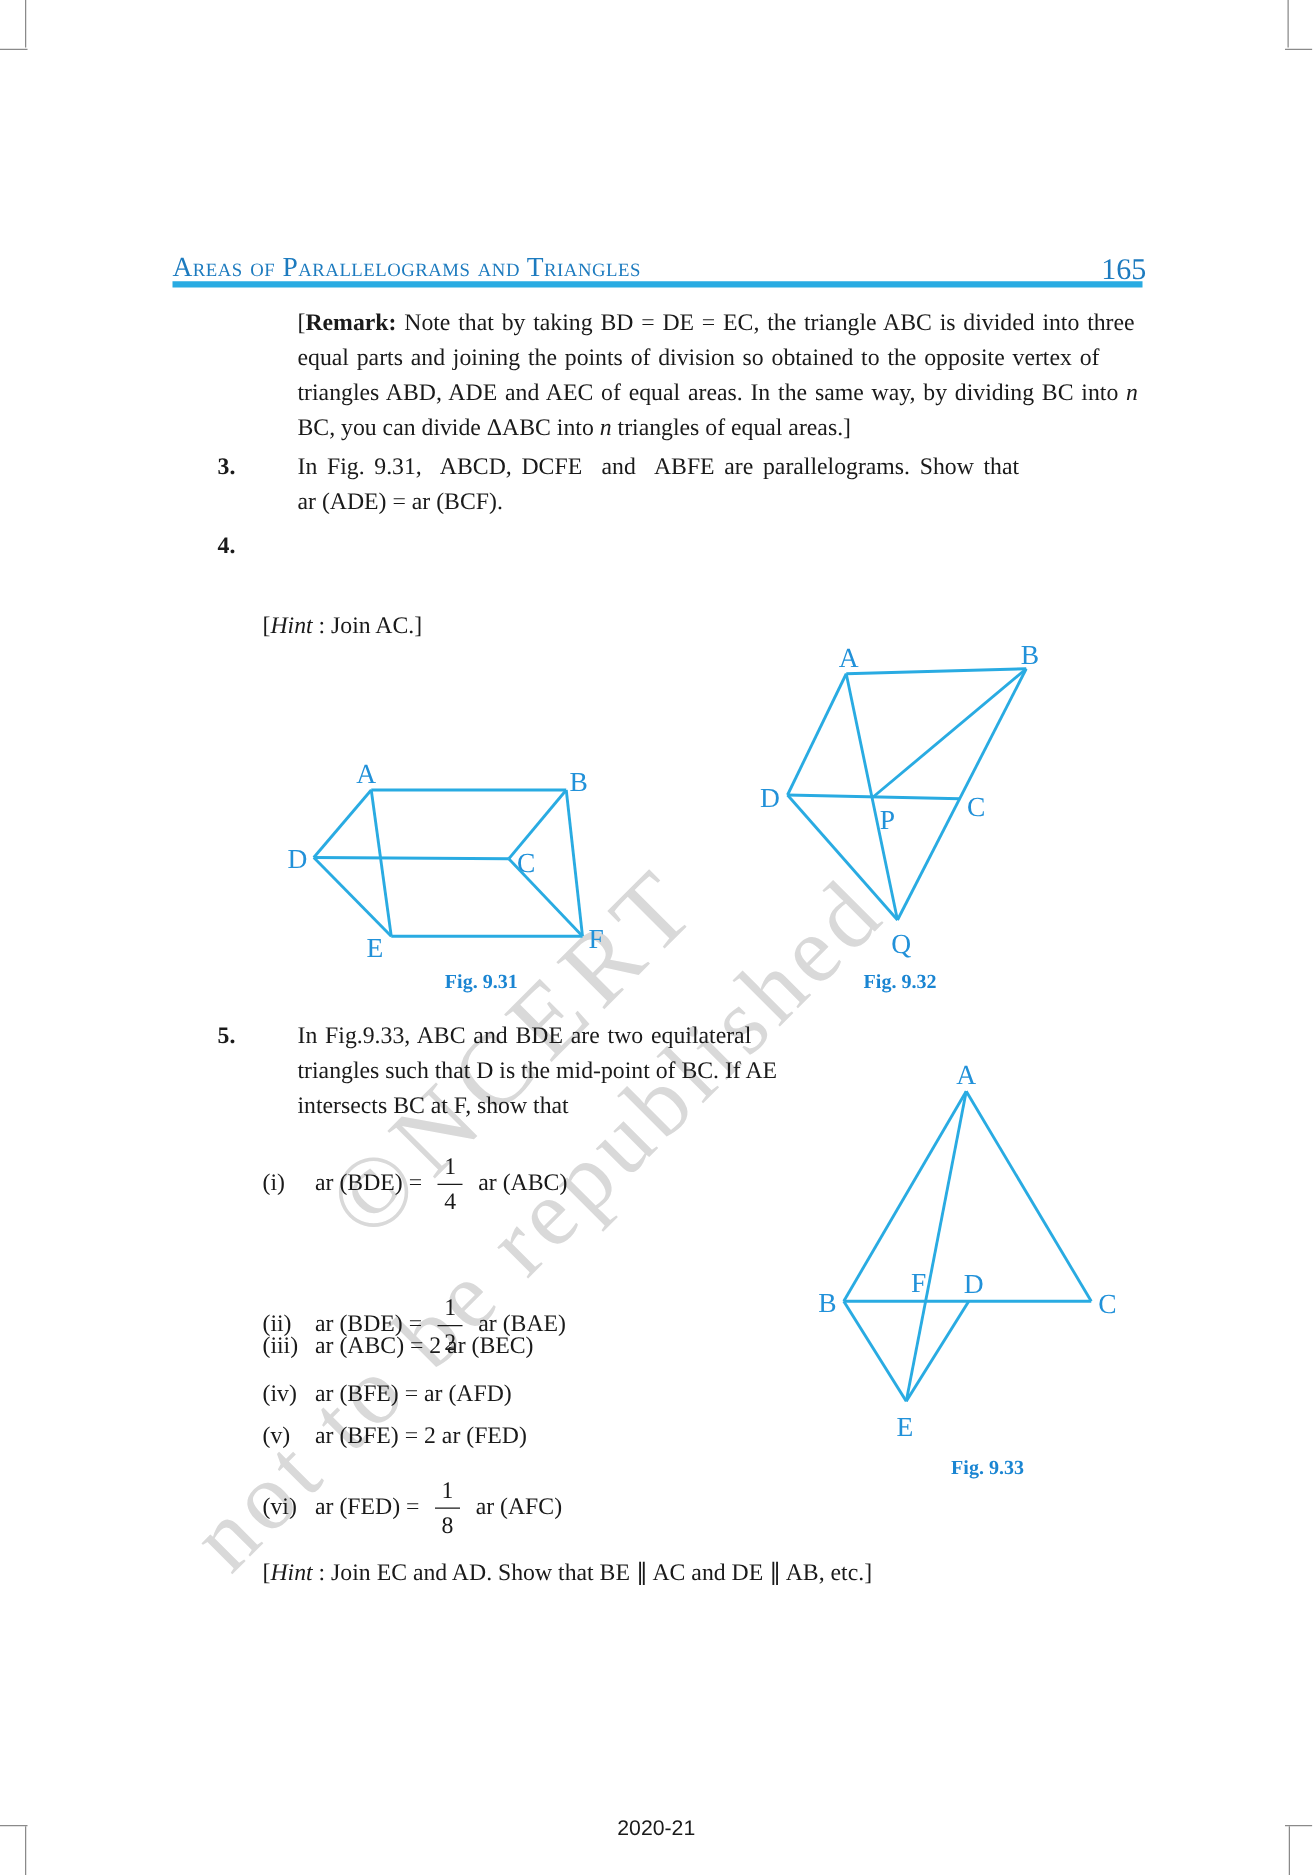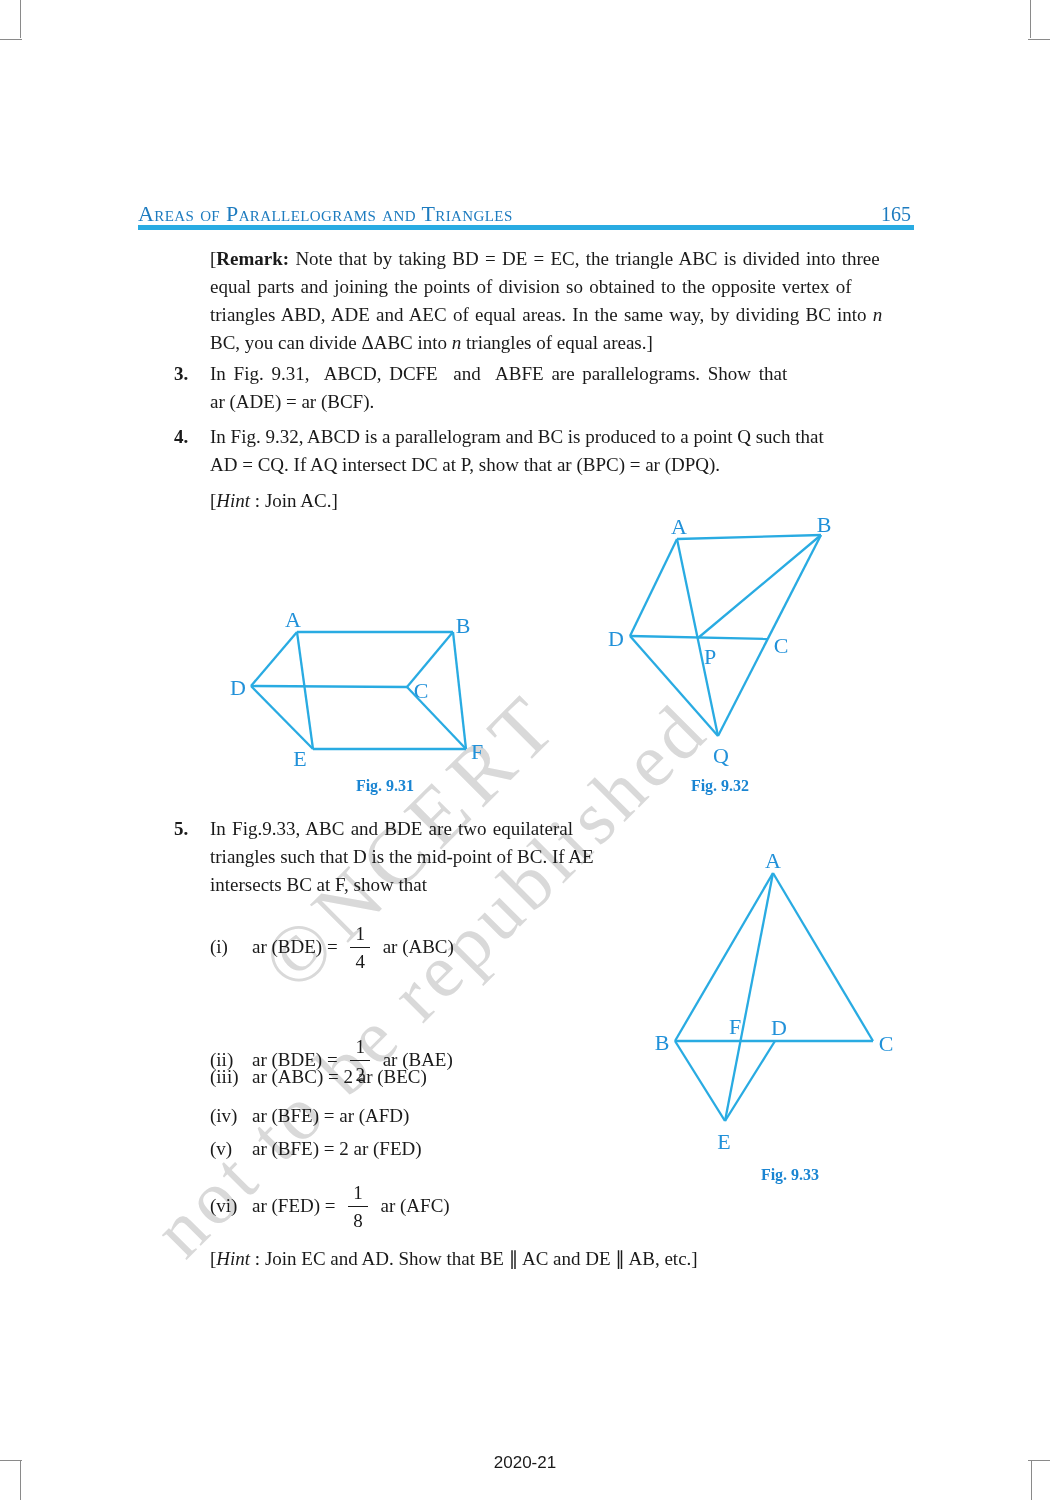--- a/index.html
+++ b/index.html
@@ -9,24 +9,24 @@
   
   .wm{position:absolute;color:#d9d9d9;font-family:"Liberation Serif",serif;white-space:pre;z-index:0;}
   .wm1{left:310px;top:915px;font-size:82px;letter-spacing:9px;transform:rotate(-45deg);transform-origin:left bottom;}
   .wm2{left:198px;top:1187px;font-size:76px;letter-spacing:5px;transform:rotate(-45deg);transform-origin:left bottom;}
   
   .crop{position:absolute;background:#8a8a8a;}
   
   .content{position:absolute;left:0;top:16px;width:100%;height:100%;z-index:1;}
   .hdr-title{position:absolute;left:138px;top:185px;font-size:22px;font-variant:small-caps;
              letter-spacing:0.4px;color:#1d7bbf;}
-  .hdr-page{position:absolute;left:881px;top:187px;font-size:20px;color:#1d7bbf;}
+  .hdr-page{position:absolute;left:881px;top:187px;font-size:24px;color:#1d7bbf;}
   .hdr-rule{position:absolute;left:138px;top:209px;width:776px;height:5px;background:#29abe2;}
   .para{position:absolute;font-size:19px;line-height:28px;}
-  .line{display:block;white-space:pre;}
+  .line{display:block;white-space:pre;margin-left:28px;}
   .ws1{word-spacing:1.5px;}
   .ws2{word-spacing:3px;}
   .qnum{position:absolute;font-size:19px;font-weight:bold;line-height:28px;}
   .hint{position:absolute;font-size:19px;line-height:28px;white-space:pre;}
   .eq{position:absolute;display:flex;align-items:center;font-size:19px;}
   .eq-label{width:42px;flex:0 0 42px;}
   .eq-body{display:inline-flex;align-items:center;white-space:pre;}
   .frac{display:inline-flex;flex-direction:column;align-items:center;line-height:1;
         margin:0 8px;font-size:19px;}
   .fnum{padding:0 5px 4px 5px;border-bottom:1.7px solid #1a1a1a;}
@@ -71,24 +71,20 @@
       <span class="line"><span>BC, you can divide ΔABC into </span><i>n</i><span> triangles of equal areas.]</span></span>
     </div>
 
     <div class="qnum" style="left:174px;top:344px;">3.</div>
     <div class="para" style="left:210px;top:344px;width:700px;">
       <span class="line ws2">In Fig. 9.31,  ABCD, DCFE  and  ABFE are parallelograms. Show that</span>
       <span class="line">ar (ADE) = ar (BCF).</span>
     </div>
 
     <div class="qnum" style="left:174px;top:407px;">4.</div>
-    <div class="para" style="left:210px;top:407px;width:700px;">
-      <span class="line">In Fig. 9.32, ABCD is a parallelogram and BC is produced to a point Q such that</span>
-      <span class="line">AD = CQ. If AQ intersect DC at P, show that ar (BPC) = ar (DPQ).</span>
-    </div>
 
     <div class="hint" style="left:210px;top:471px;"><span>[</span><i>Hint</i><span> : Join AC.]</span></div>
 
     <svg class="figsvg" style="left:225px;top:590px;" width="270" height="170" viewBox="0 0 270 170">
       <g stroke="#29abe2" stroke-width="2.3" fill="none">
         <line x1="72" y1="26" x2="228" y2="26"></line>
         <line x1="72" y1="26" x2="26" y2="80"></line>
         <line x1="72" y1="26" x2="88" y2="143"></line>
         <line x1="26" y1="80" x2="182" y2="81"></line>
         <line x1="26" y1="80" x2="88" y2="143"></line>

